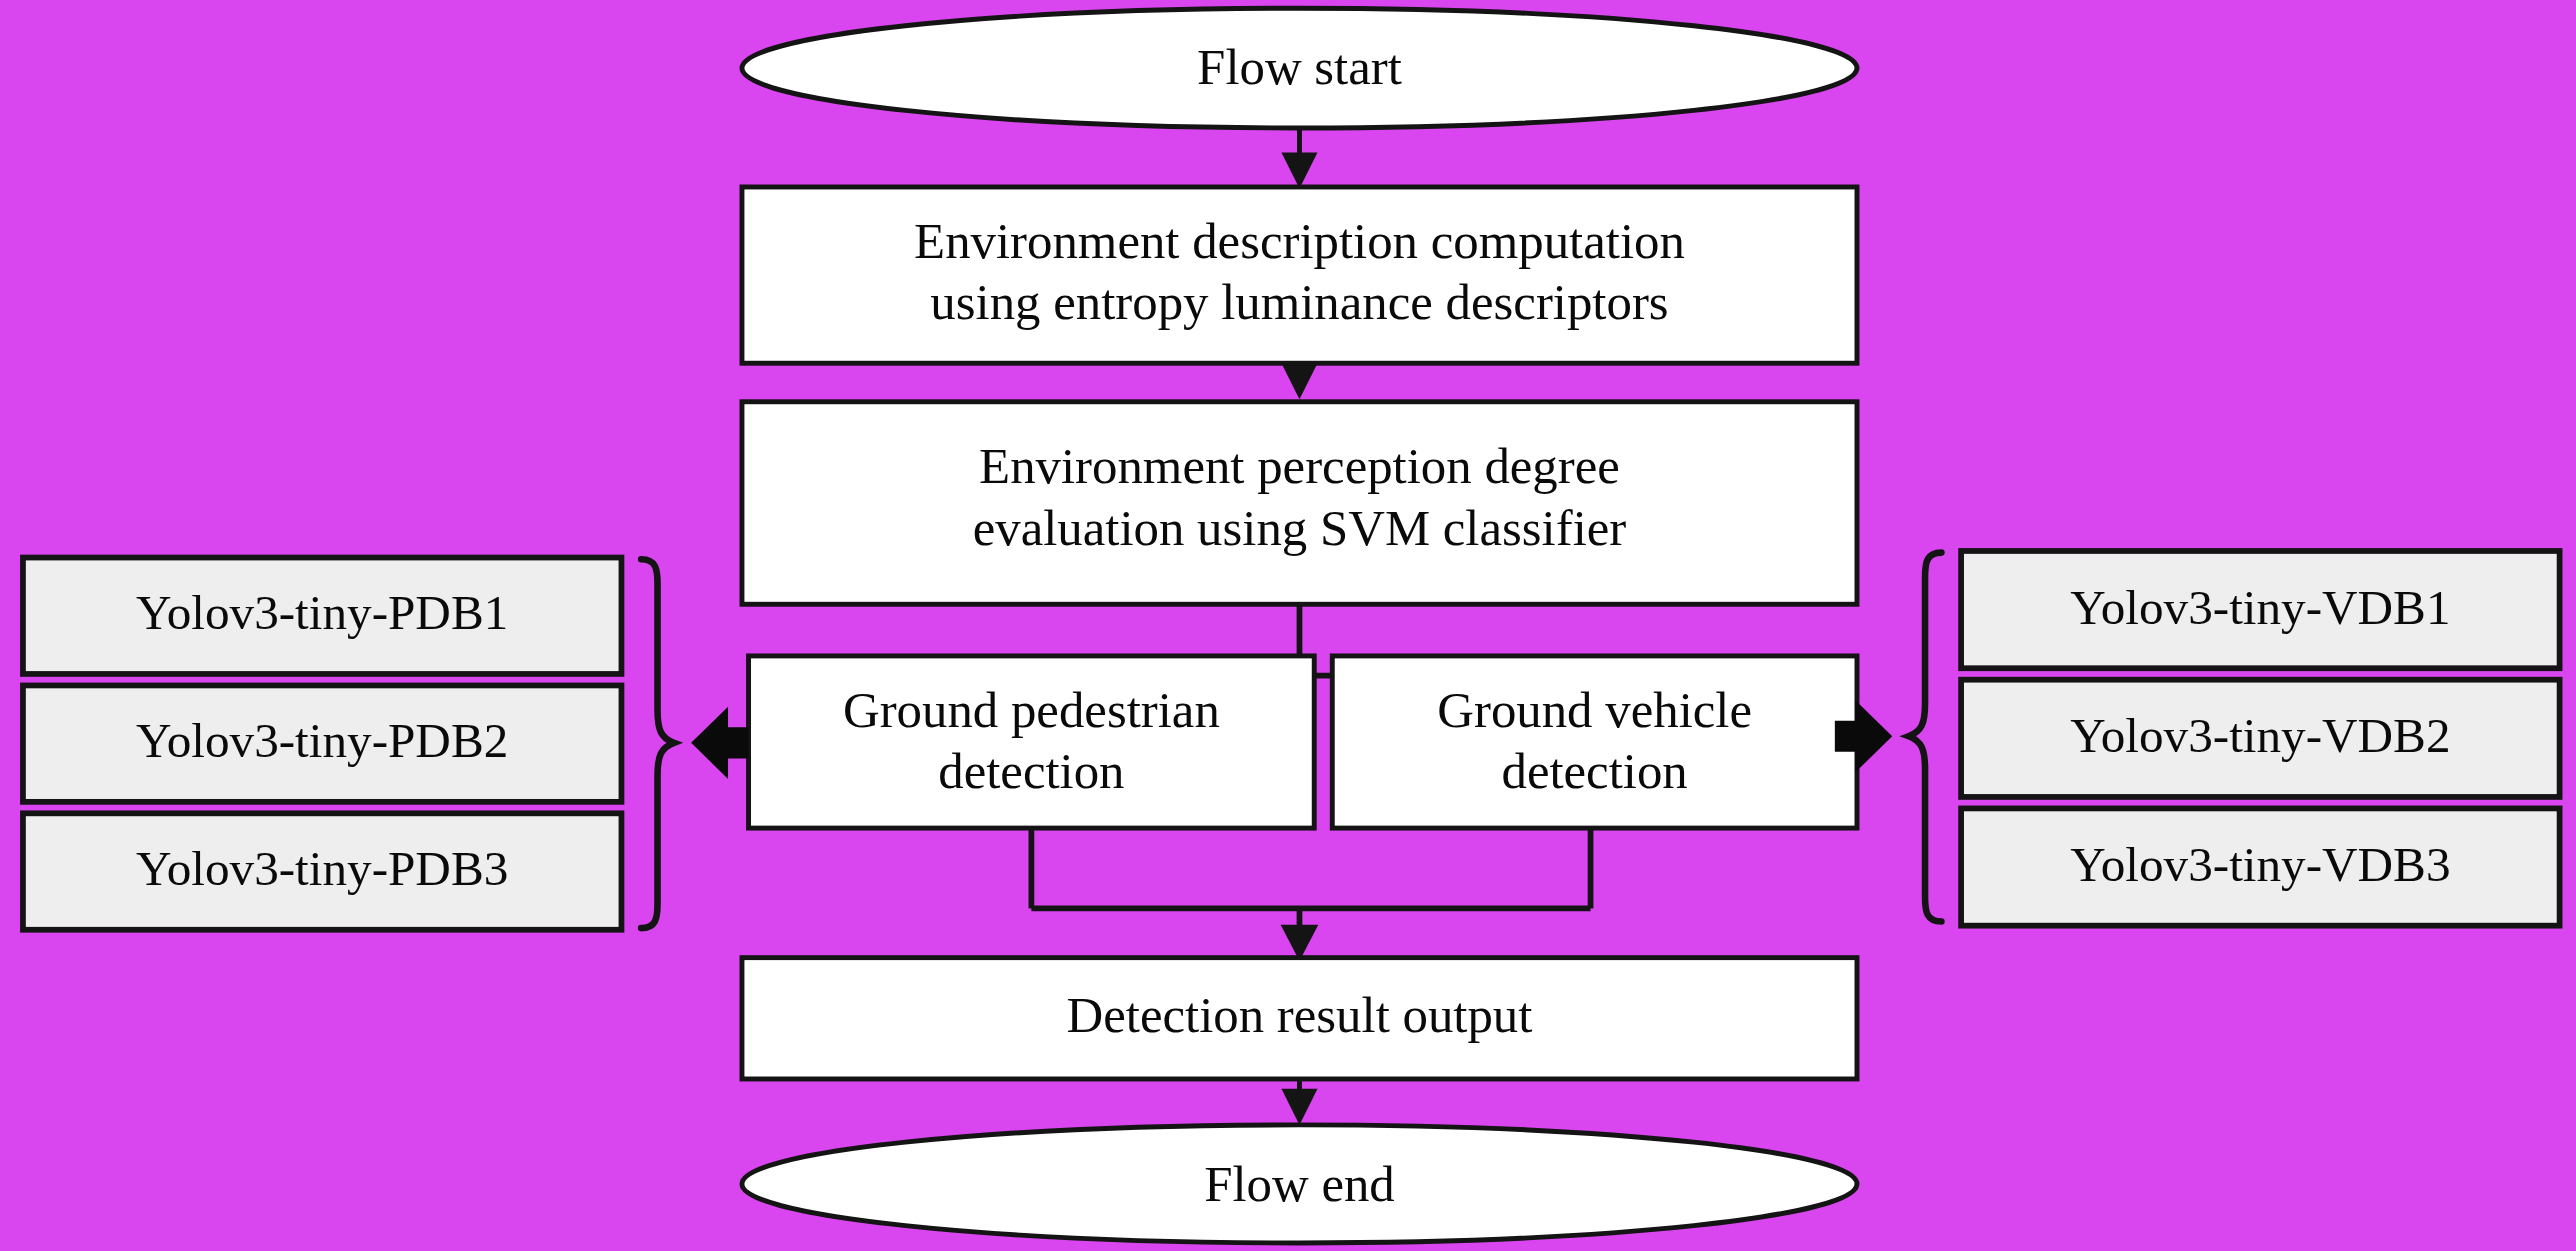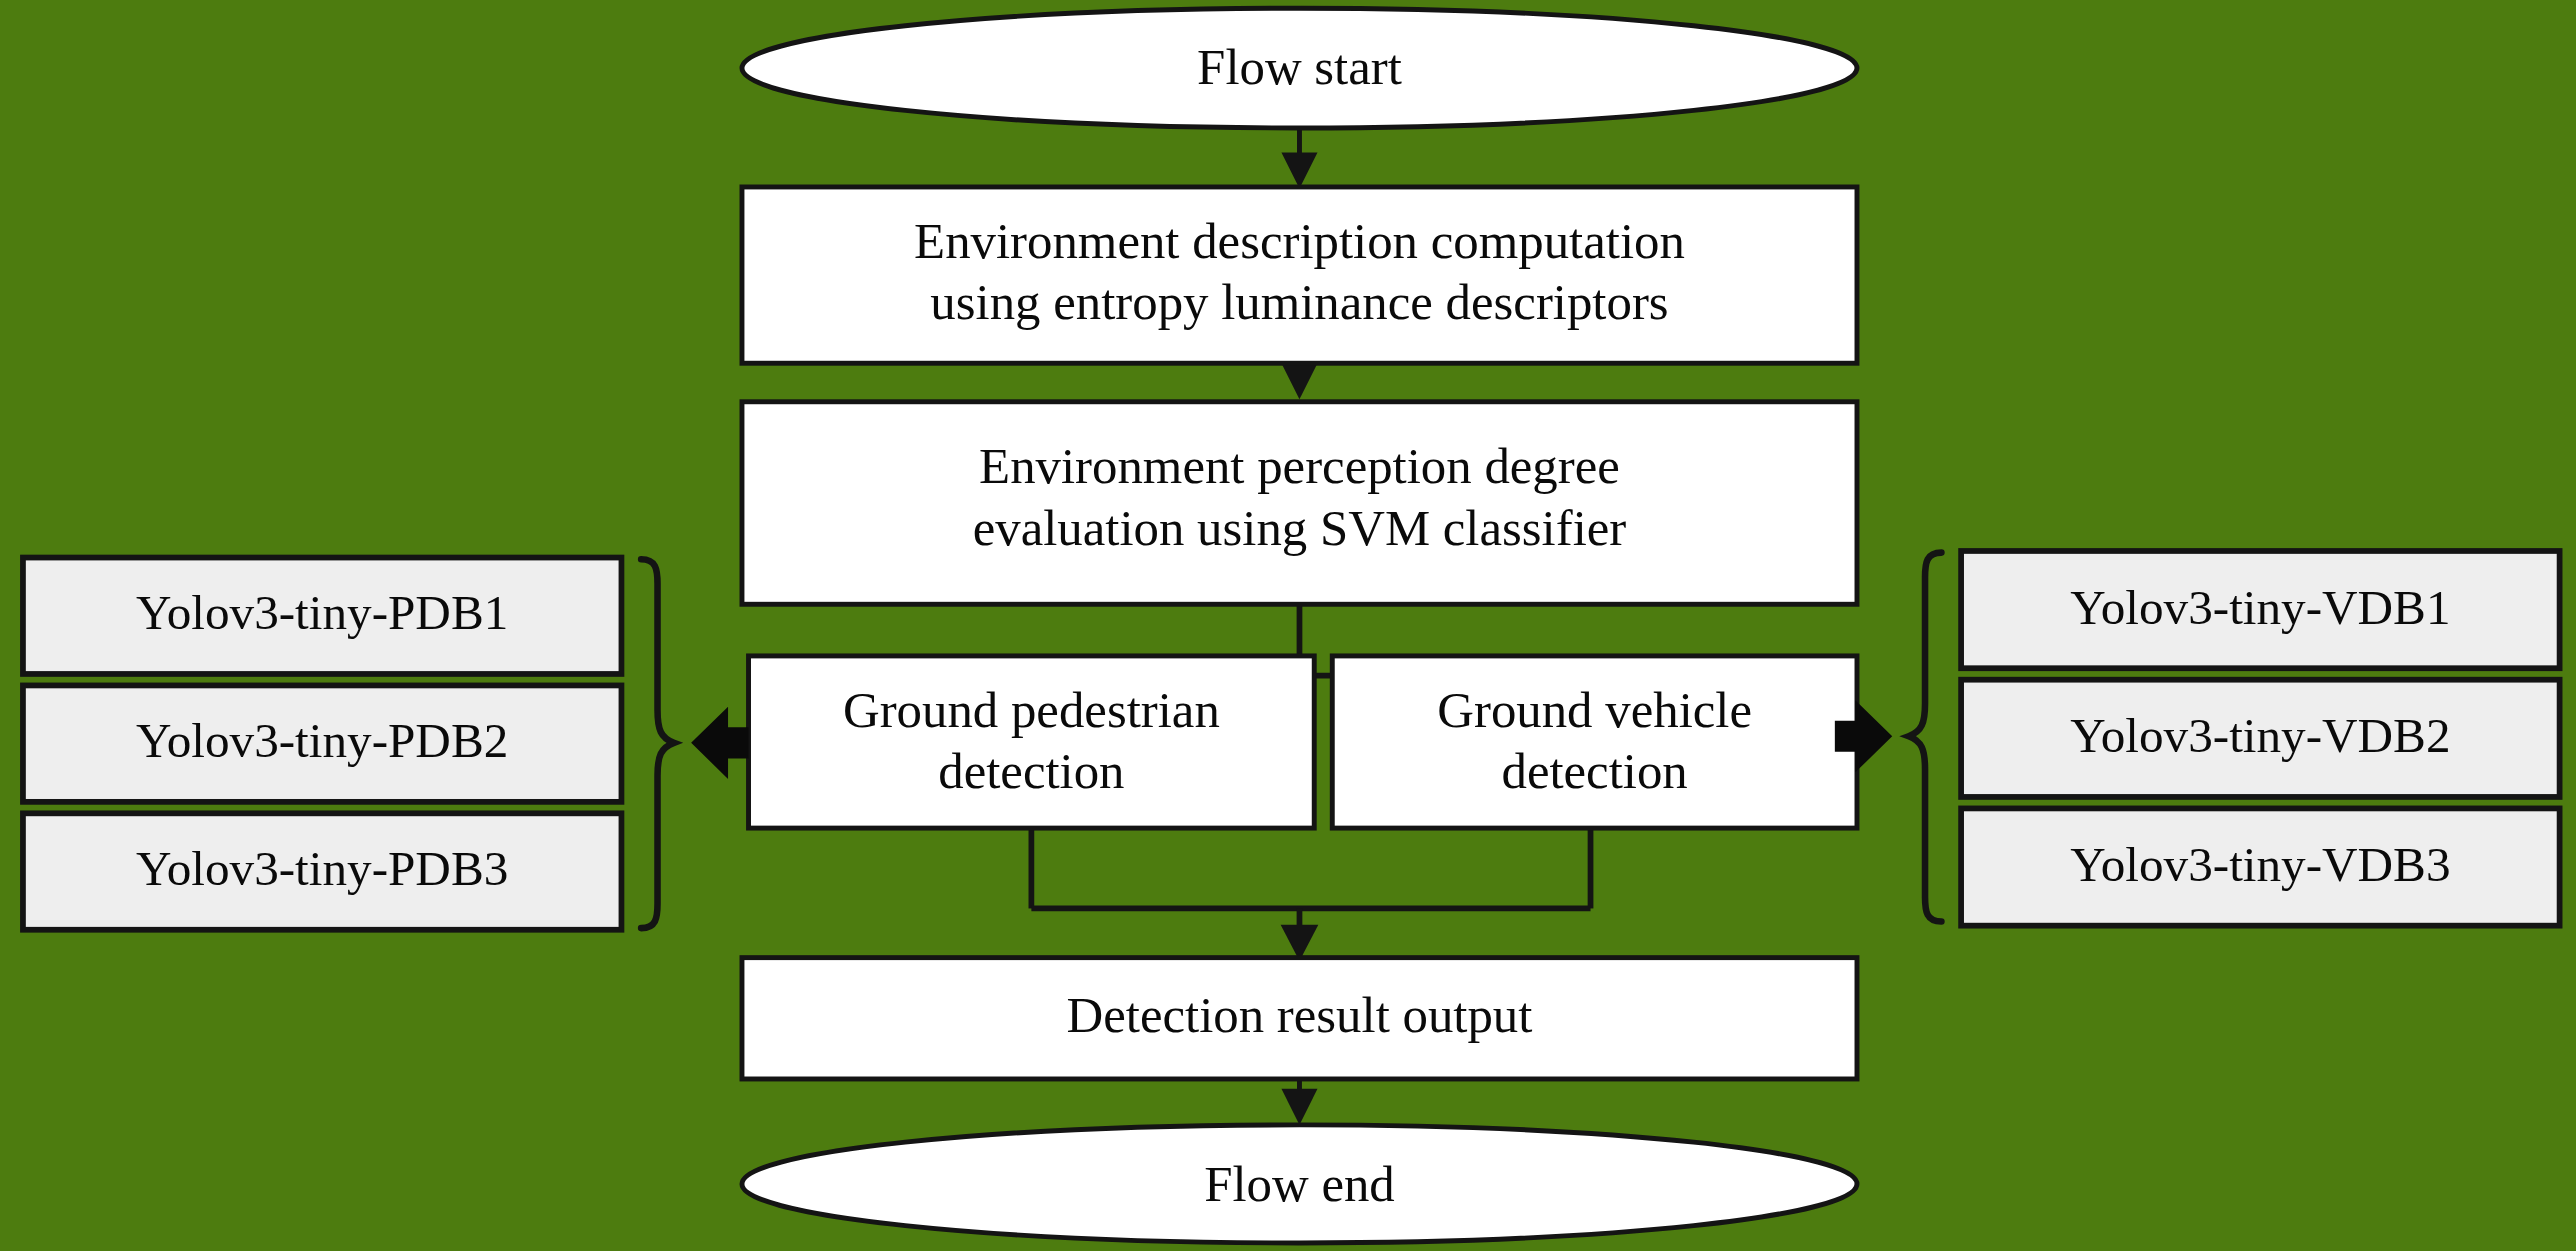--- a/index.html
+++ b/index.html
@@ -10,21 +10,21 @@
   body {
     width: 2576px;
     height: 1252px;
     font-family: "Liberation Serif", "DejaVu Serif", serif;
     overflow: hidden;
   }
   #flow-root {
     position: relative;
     width: 2576px;
     height: 1252px;
-    background: #4d7c0f;
+    background: #d946ef;
   }
   svg#flow-svg {
     position: absolute;
     left: 0;
     top: 0;
     width: 2576px;
     height: 1252px;
     display: block;
   }
   .node-text {

